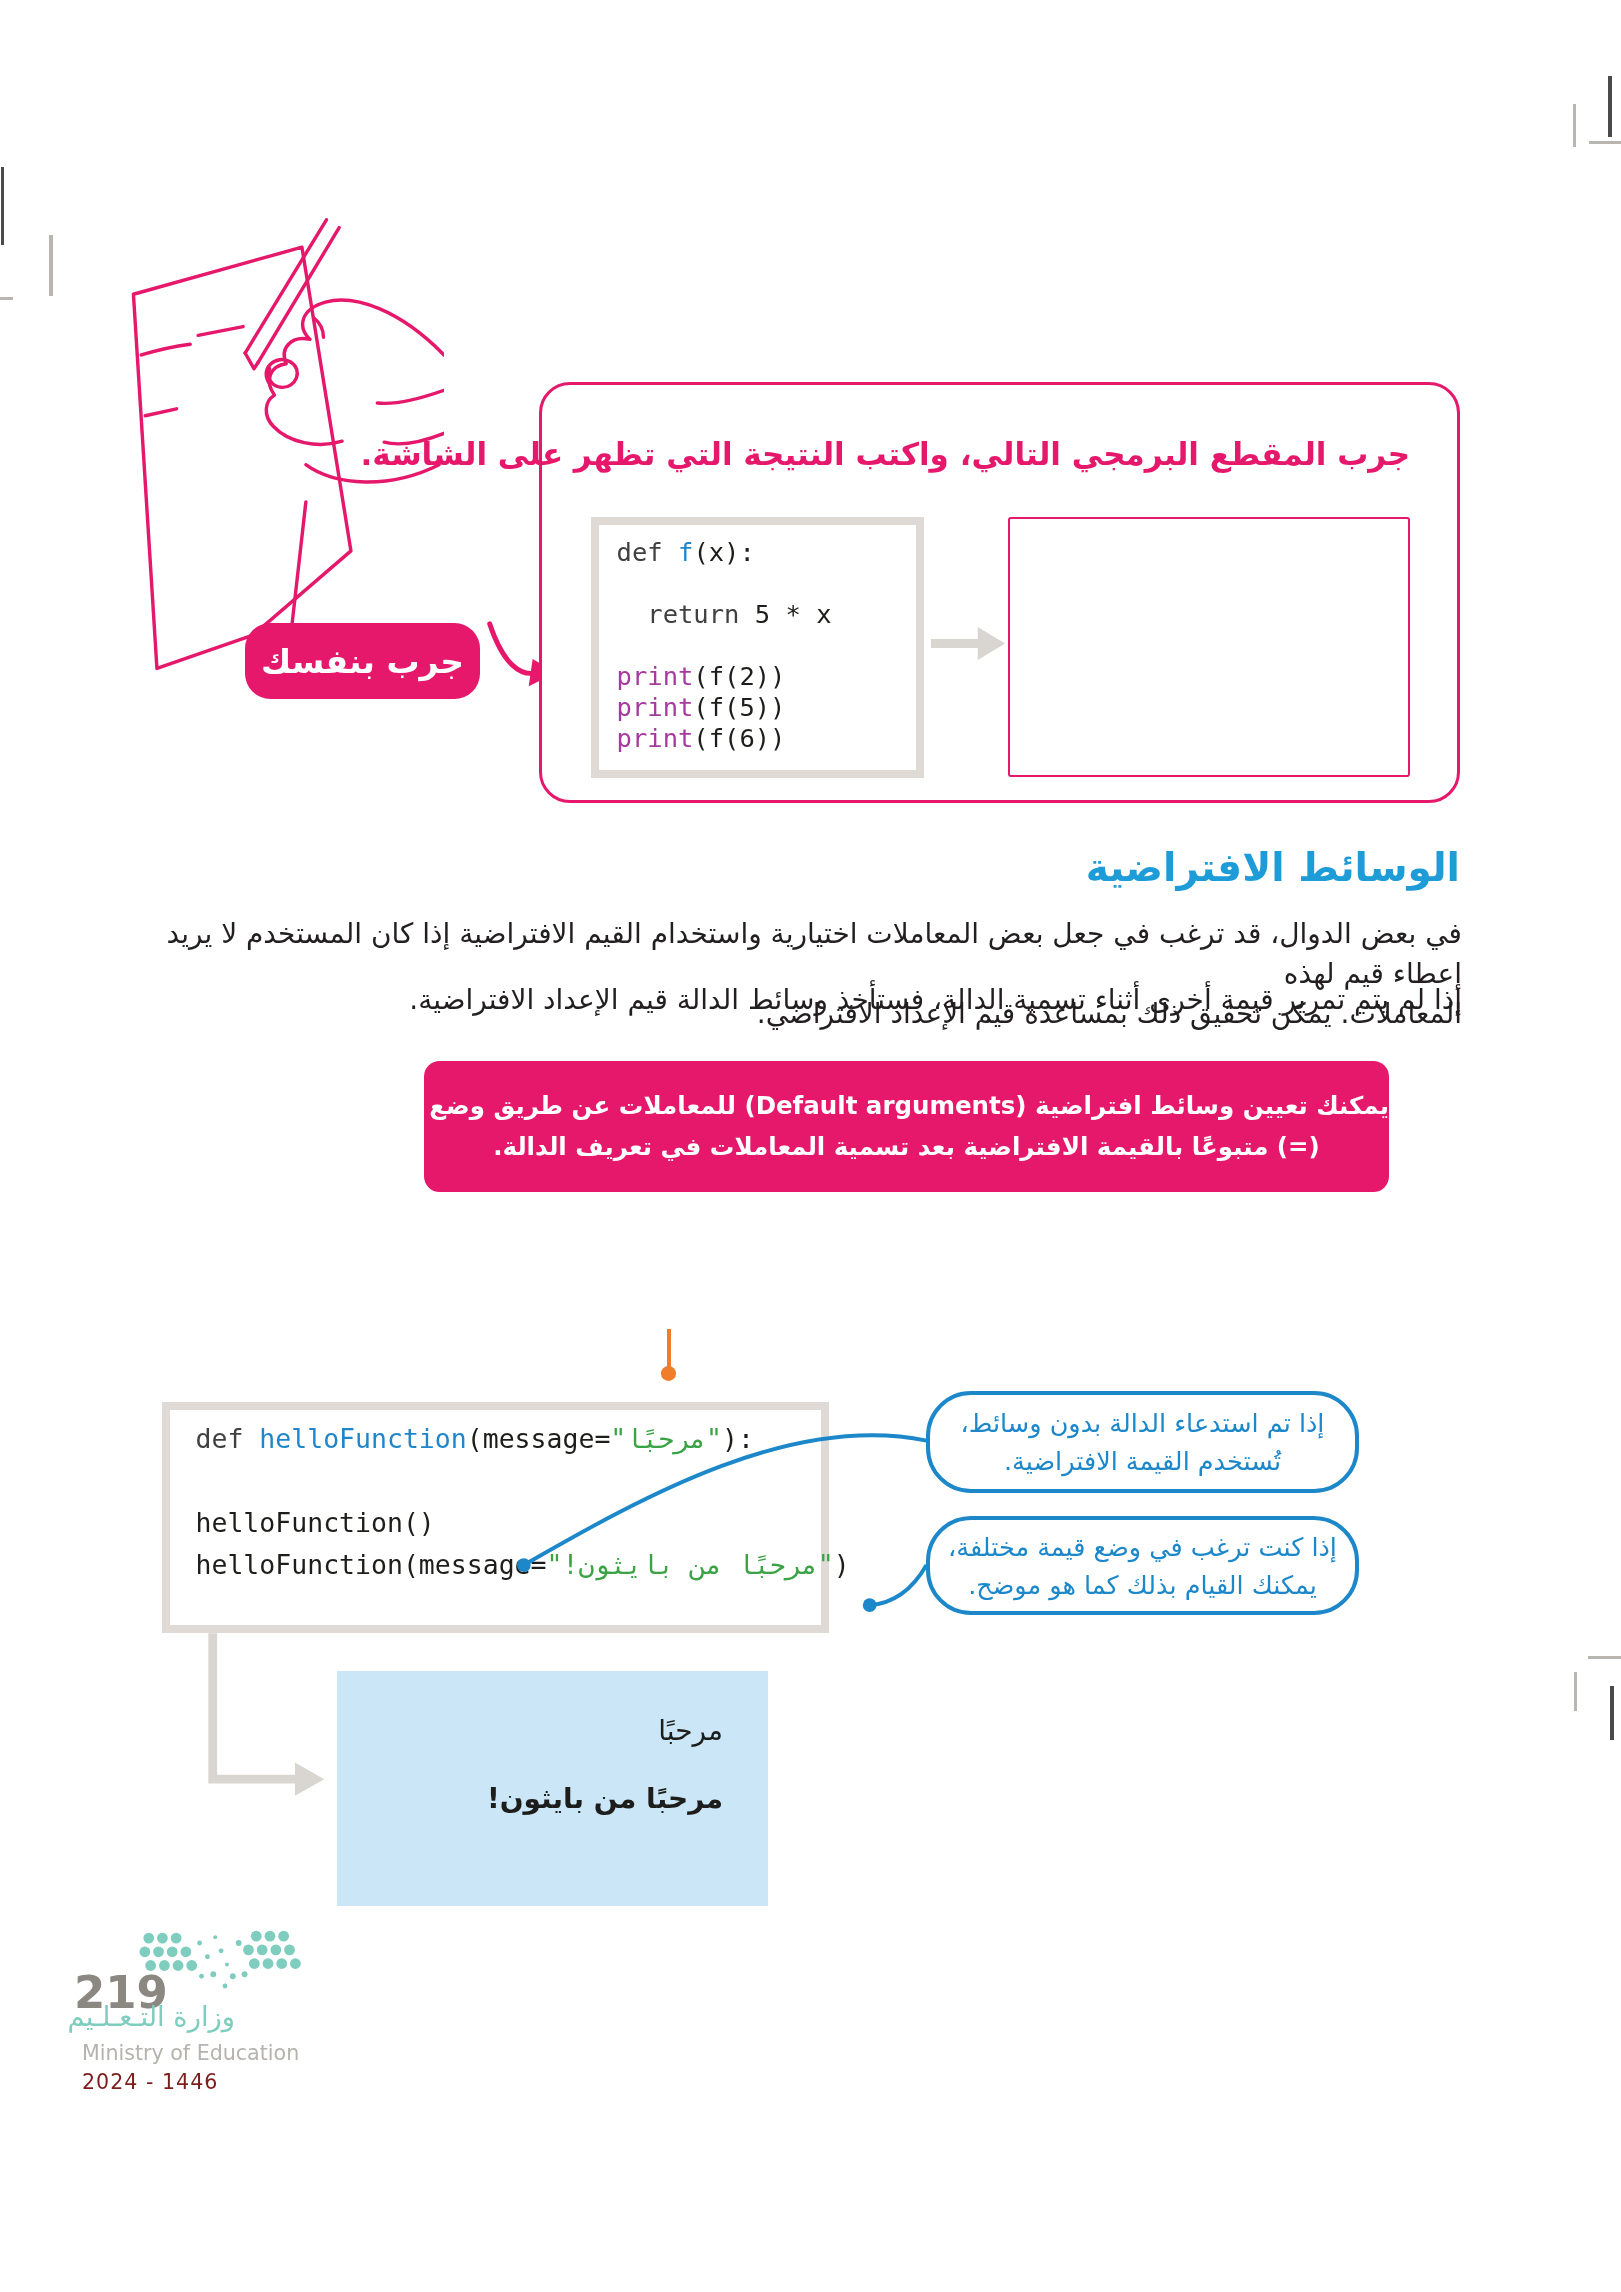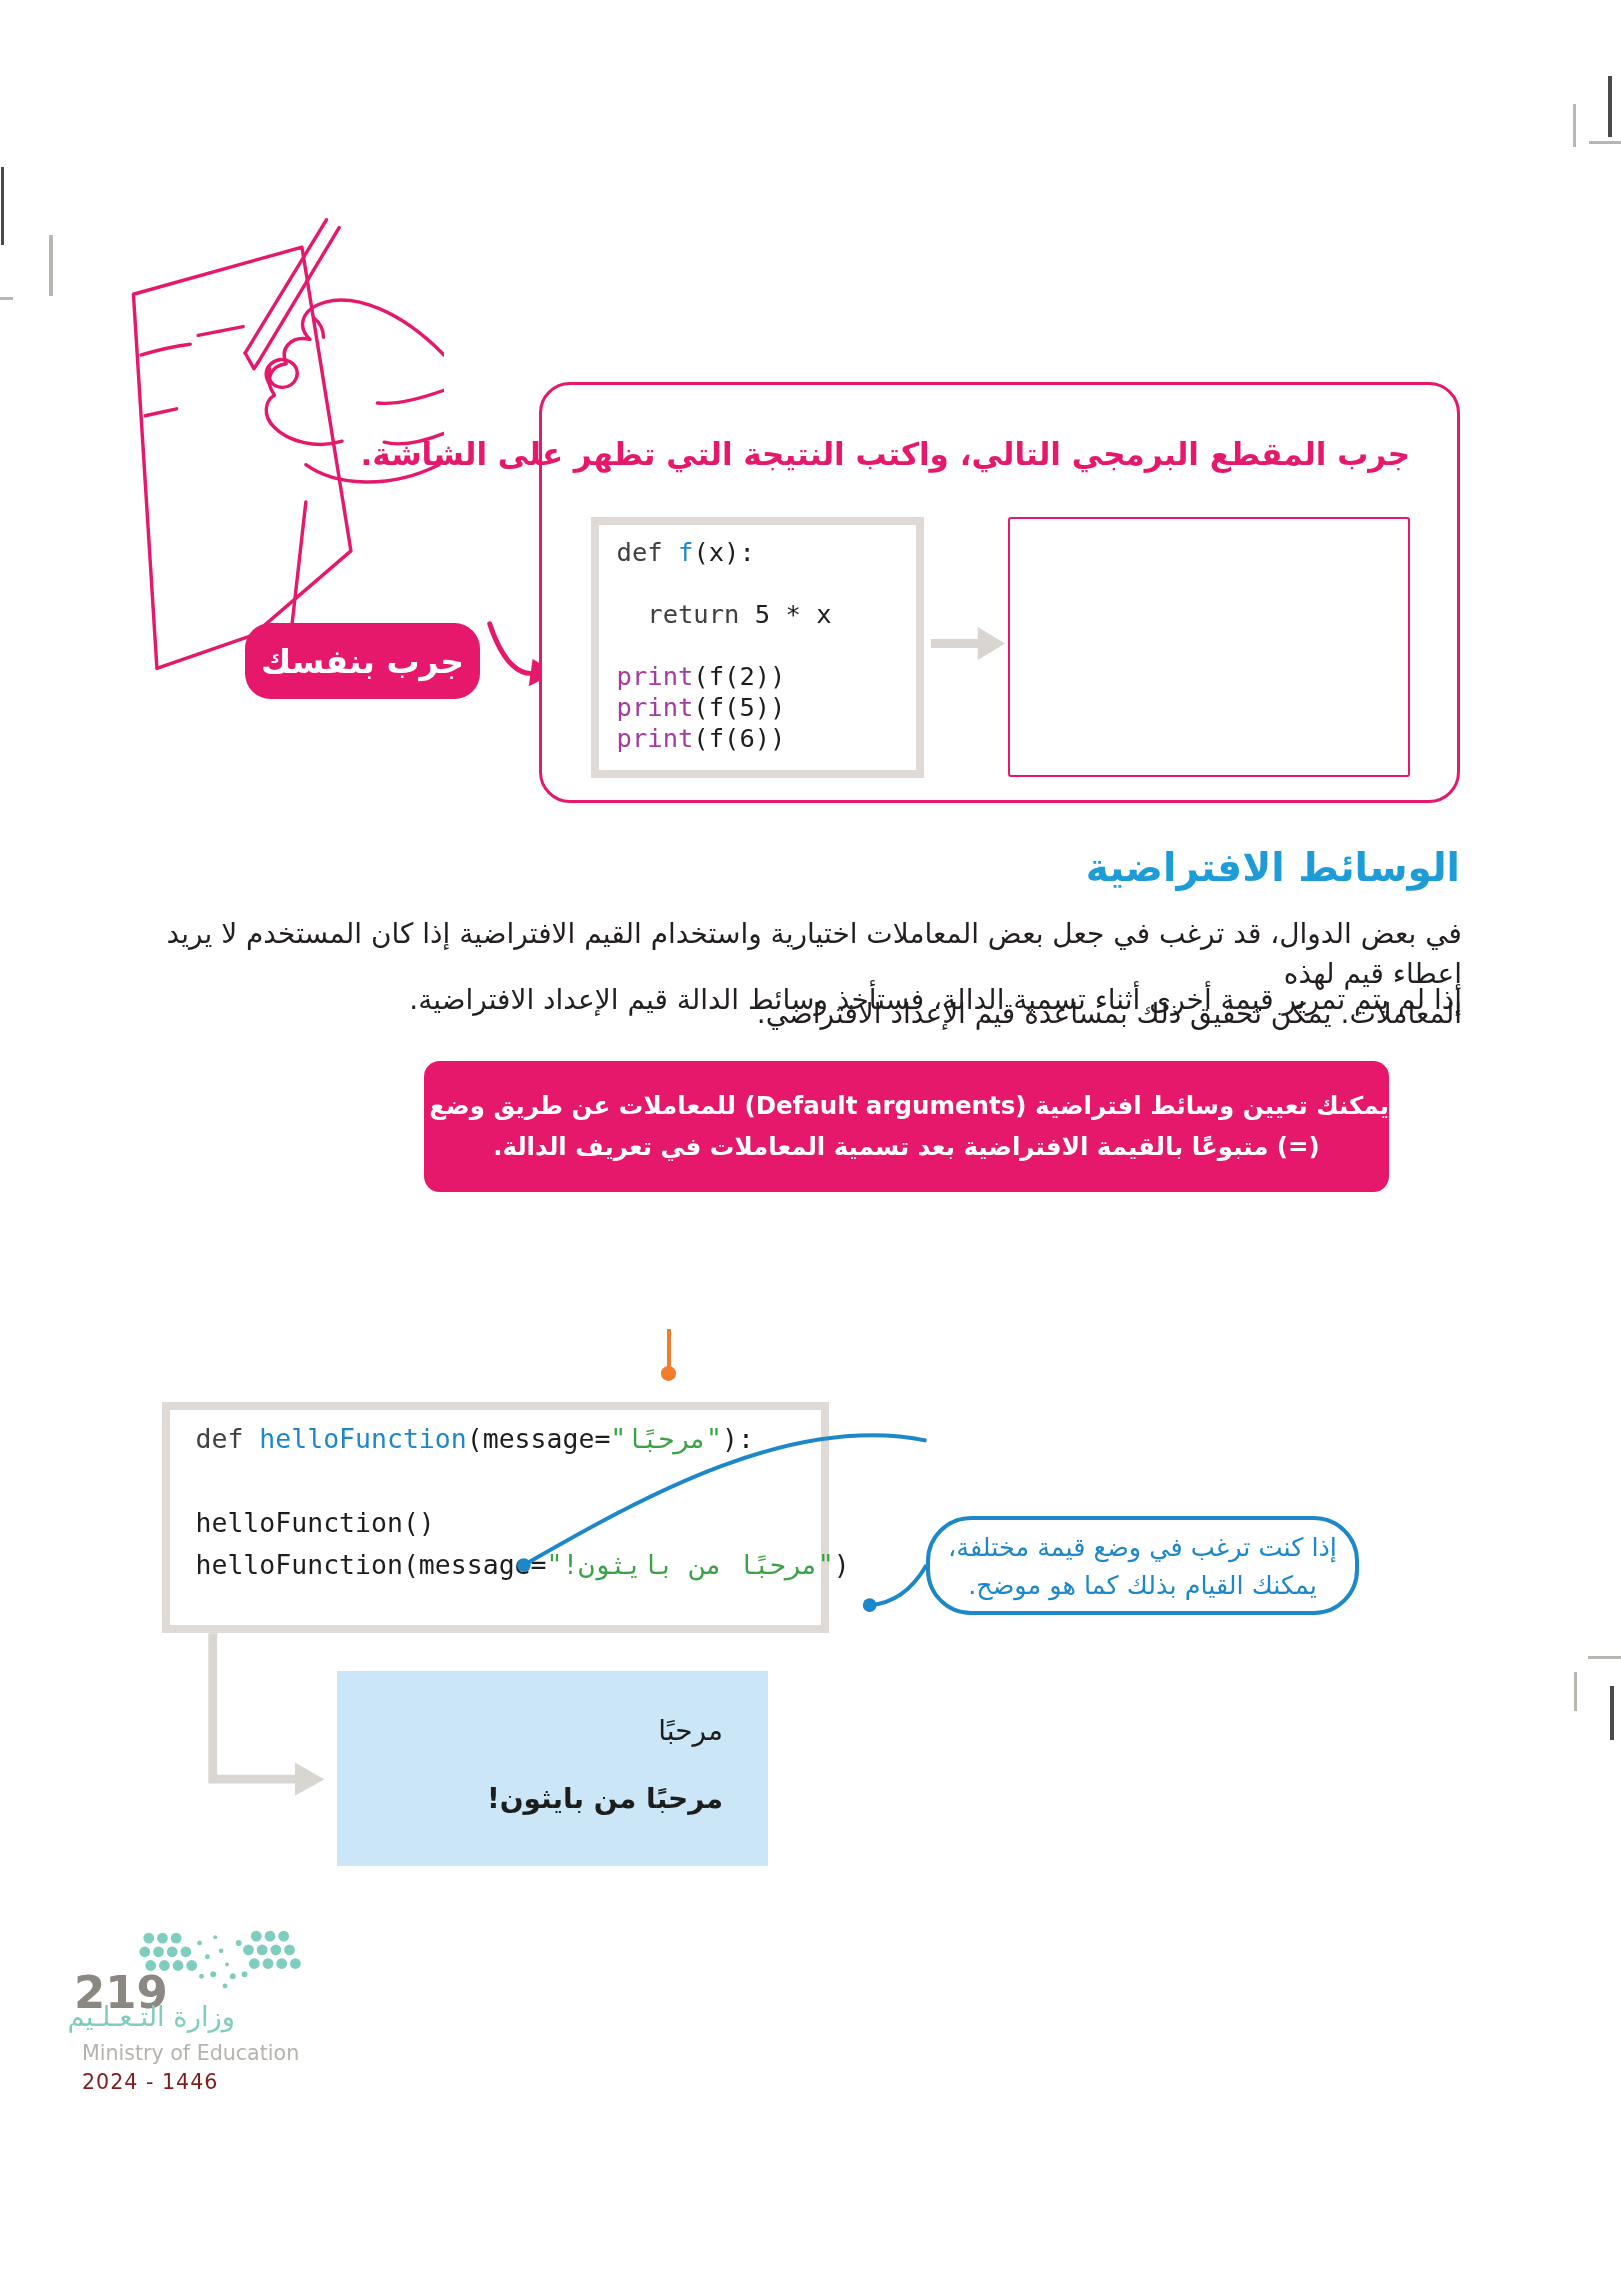--- a/index.html
+++ b/index.html
@@ -87,21 +87,21 @@
     position:absolute; left:926px; width:433px; background:#fff;
     border:4.9px solid #1c87c9; border-radius:45px; color:#1c87c9;
     direction:rtl; text-align:center; font-size:25.5px; line-height:38px;
     display:flex; flex-direction:column; justify-content:center;
   }
   .bubble1 { top:1391px; height:102px; }
   .bubble2 { top:1516px; height:99px; }
 
   
   .output-box {
-    position:absolute; left:337px; top:1671px; width:431px; height:195px;
+    position:absolute; left:337px; top:1671px; width:431px; height:235px;
     background:#cbe7f7; direction:rtl; text-align:right;
     color:#1d1d1b; font-size:28px; padding:43px 45px 0 0;
   }
   .output-box .oline2 { margin-top:35px;font-weight:bold; }
 
   
   .page-num { position:absolute; left:74px; top:1966px; color:#8b8781; font-size:45px; font-weight:bold; font-family:"DejaVu Sans", sans-serif; }
   .moe-ar   { position:absolute; left:82px;  top:2001px; color:#7ecdbe; font-size:27.4px; direction:rtl; width:153px; text-align:left; white-space:nowrap; }
   .moe-en   { position:absolute; left:82px;  top:2041px; color:#b6b2ad; font-size:20.6px; }
   .moe-yr   { position:absolute; left:82px;  top:2070px; color:#7f1d1d; font-size:20.6px; letter-spacing:1px; }
@@ -196,20 +196,24 @@
       <div class="cl"><span class="tok pl">helloFunction(message=</span><span class="tok str ar" dir="rtl">"مرحبًا من بايثون!"</span><span class="tok pl">)</span></div>
     </div>
 
   <svg style="left:421px;top:1372px;" width="529" height="294" viewBox="0 0 540 300">
     <path d="M 105,197 C 230,125 380,42 516,70" fill="none" stroke="#1c87c9" stroke-width="4"></path>
     <path d="M 458,238 C 485,236 504,218 516,197" fill="none" stroke="#1c87c9" stroke-width="4"></path>
     <circle cx="105" cy="197" r="7" fill="#1c87c9"></circle>
     <circle cx="458" cy="238" r="7" fill="#1c87c9"></circle>
   </svg>
 
+  <div class="bubble bubble1">
+    <span>إذا تم استدعاء الدالة بدون وسائط،</span>
+    <span>تُستخدم القيمة الافتراضية.</span>
+  </div>
   <div class="bubble bubble2">
     <span>إذا كنت ترغب في وضع قيمة مختلفة،</span>
     <span>يمكنك القيام بذلك كما هو موضح.</span>
   </div>
 
   <svg style="left:201px;top:1633px;" width="137" height="167" viewBox="0 0 140 170">
     <path d="M 12,0 L 12,149 L 98,149" fill="none" stroke="#d9d5d0" stroke-width="9"></path>
     <polygon points="96,132 126,149 96,166" fill="#d9d5d0"></polygon>
   </svg>
 

